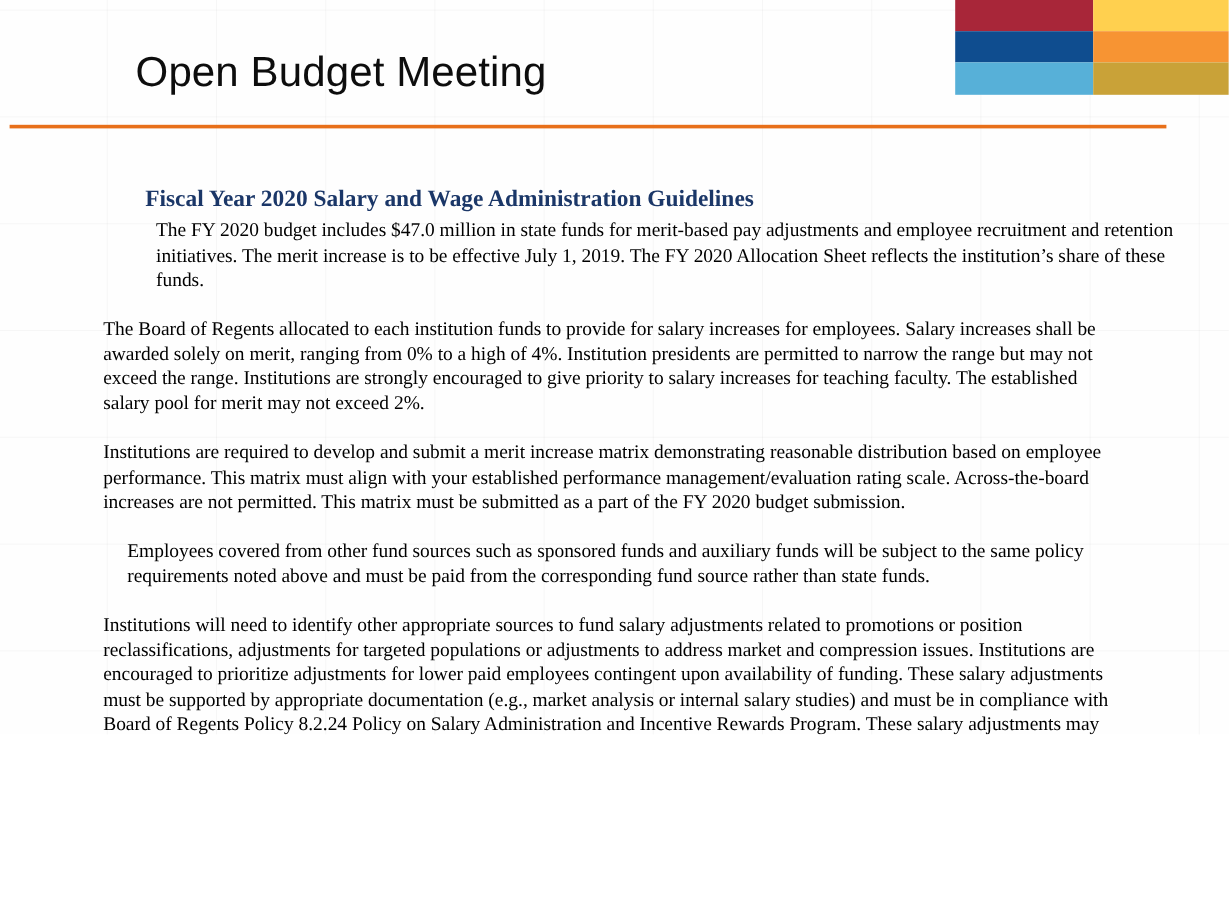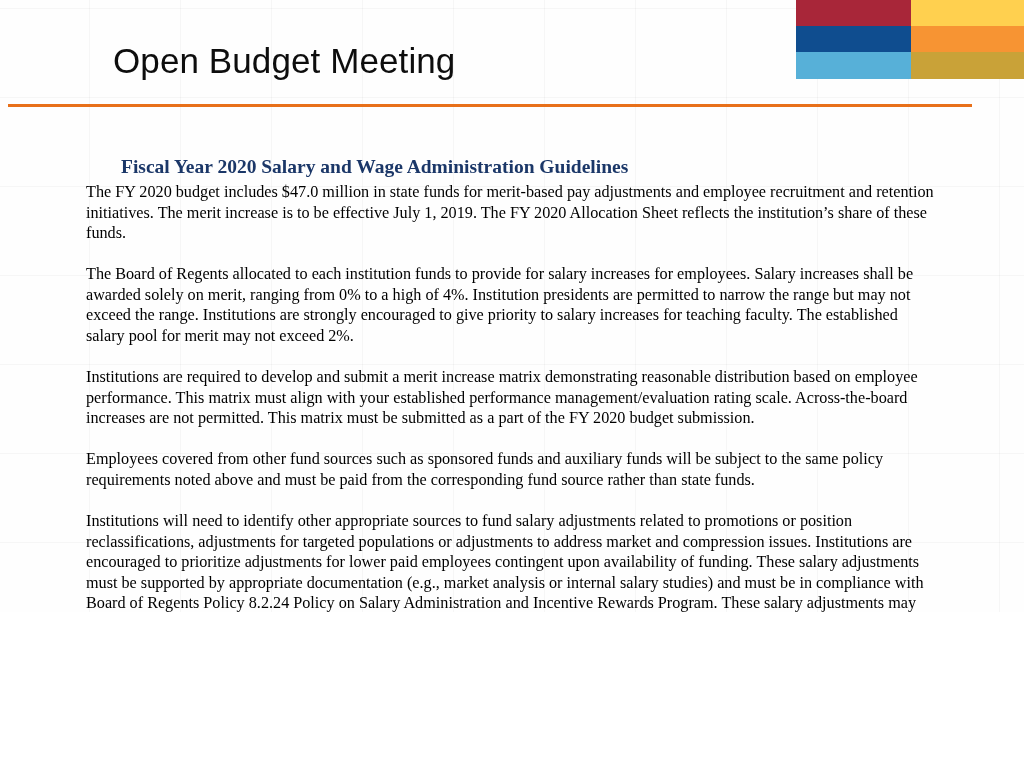--- a/index.html
+++ b/index.html
@@ -85,24 +85,24 @@
     white-space: nowrap;
   }
   .para {
     font-size: 16.2px;
     line-height: 20.6px;
     color: #000000;
     margin: 0;
     text-align: left;
   }
   .para.spaced { margin-top: 20.5px; }
-  .para.w1 { width: 848px; }
+  .para.w1 { width: 848px; margin-left: 44px; }
   .para.w2 { width: 838px; }
   .para.w3 { width: 840px; }
-  .para.w4 { width: 812px; }
+  .para.w4 { width: 812px; margin-left: 20px; }
   .para.w5 { width: 852px; }
 
   
   #logo {
     position: absolute;
     left: 276px;
     top: 684px;
   }
   #logo-bar {
     width: 421px;

